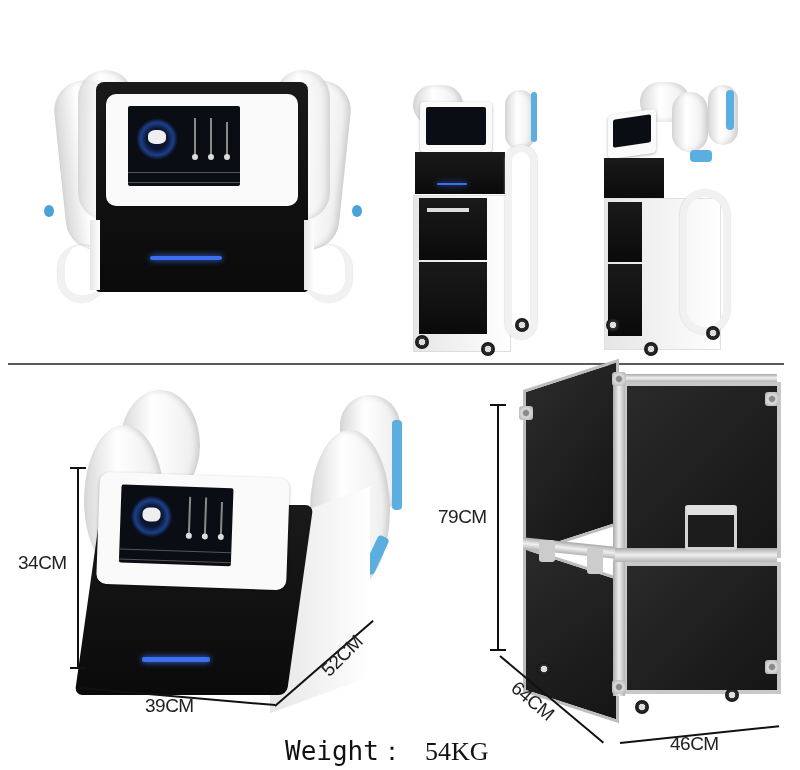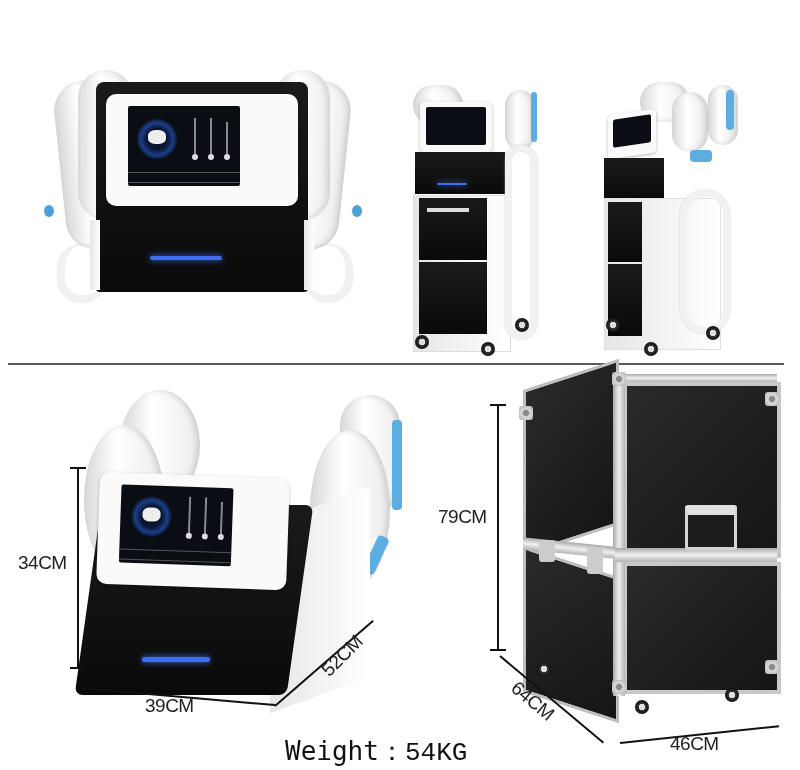--- a/index.html
+++ b/index.html
@@ -174,14 +174,14 @@
 <div class="abs dim-line" style="left:490px;top:649px;width:16px;height:2px;"></div>
 <div class="abs label" style="left:438px;top:506px;">79CM</div>
 
 <div class="abs dim-line" style="left:500px;top:655px;width:135px;height:2px;transform:rotate(40deg);transform-origin:left center;"></div>
 <div class="abs label" style="left:508px;top:690px;transform:rotate(40deg);">64CM</div>
 
 <div class="abs dim-line" style="left:620px;top:742px;width:160px;height:2px;transform:rotate(-6deg);transform-origin:left center;"></div>
 <div class="abs label" style="left:670px;top:733px;">46CM</div>
 
 <div class="abs weight" style="left:285px;top:734px;">
-  <span>Weight：</span><span style="font-family:Liberation Mono, monospace;">54KG</span>
+  <span>Weight：</span><span style="font-family:Liberation Serif, serif;margin-left:20px;">54KG</span>
 </div>
 
 </body></html>

